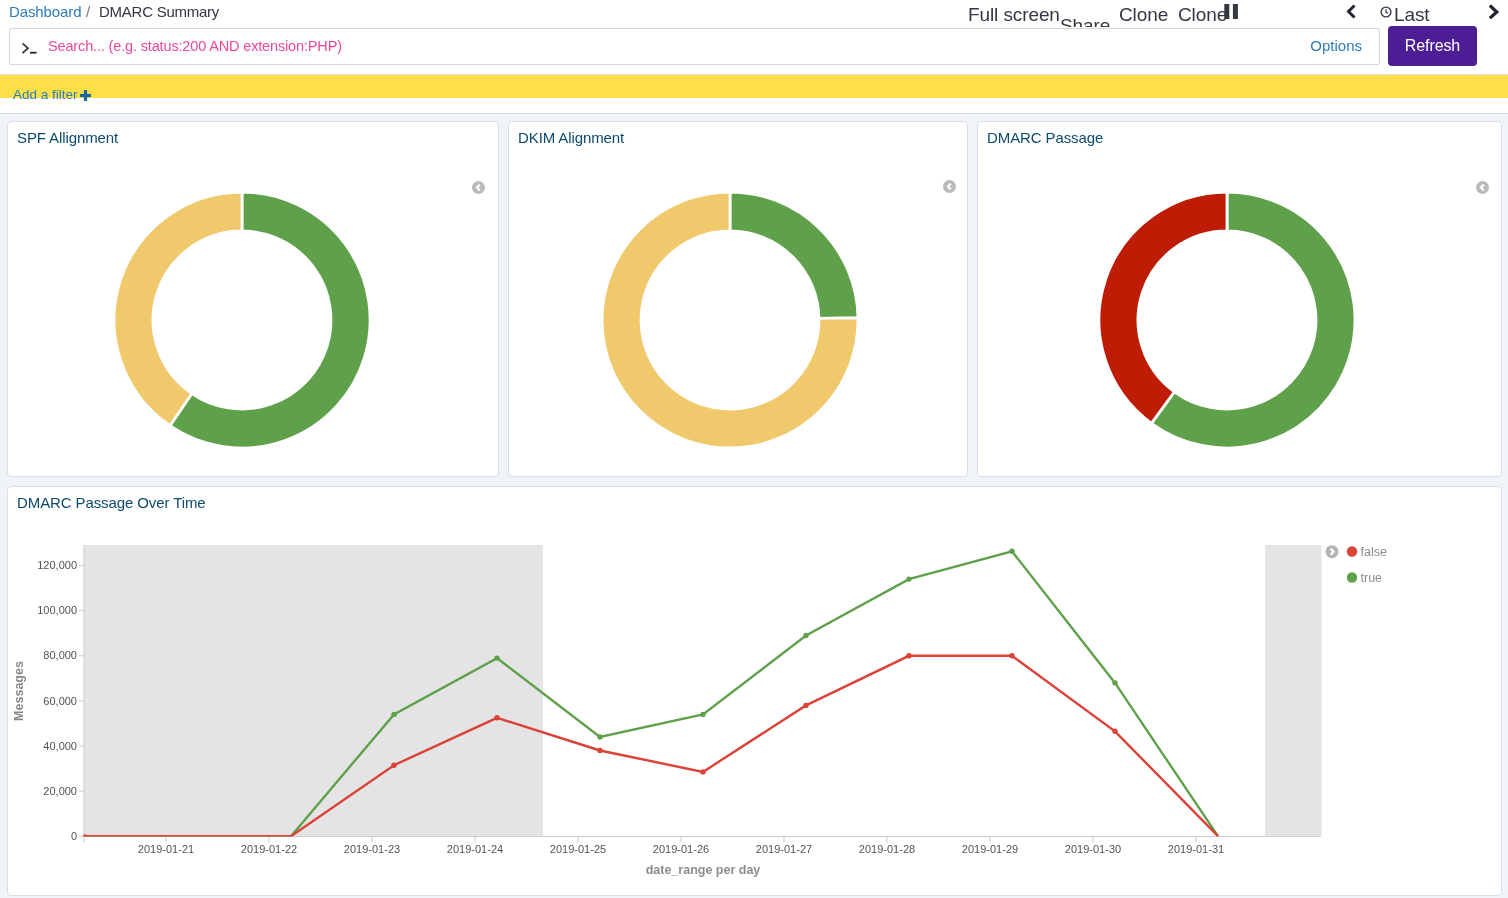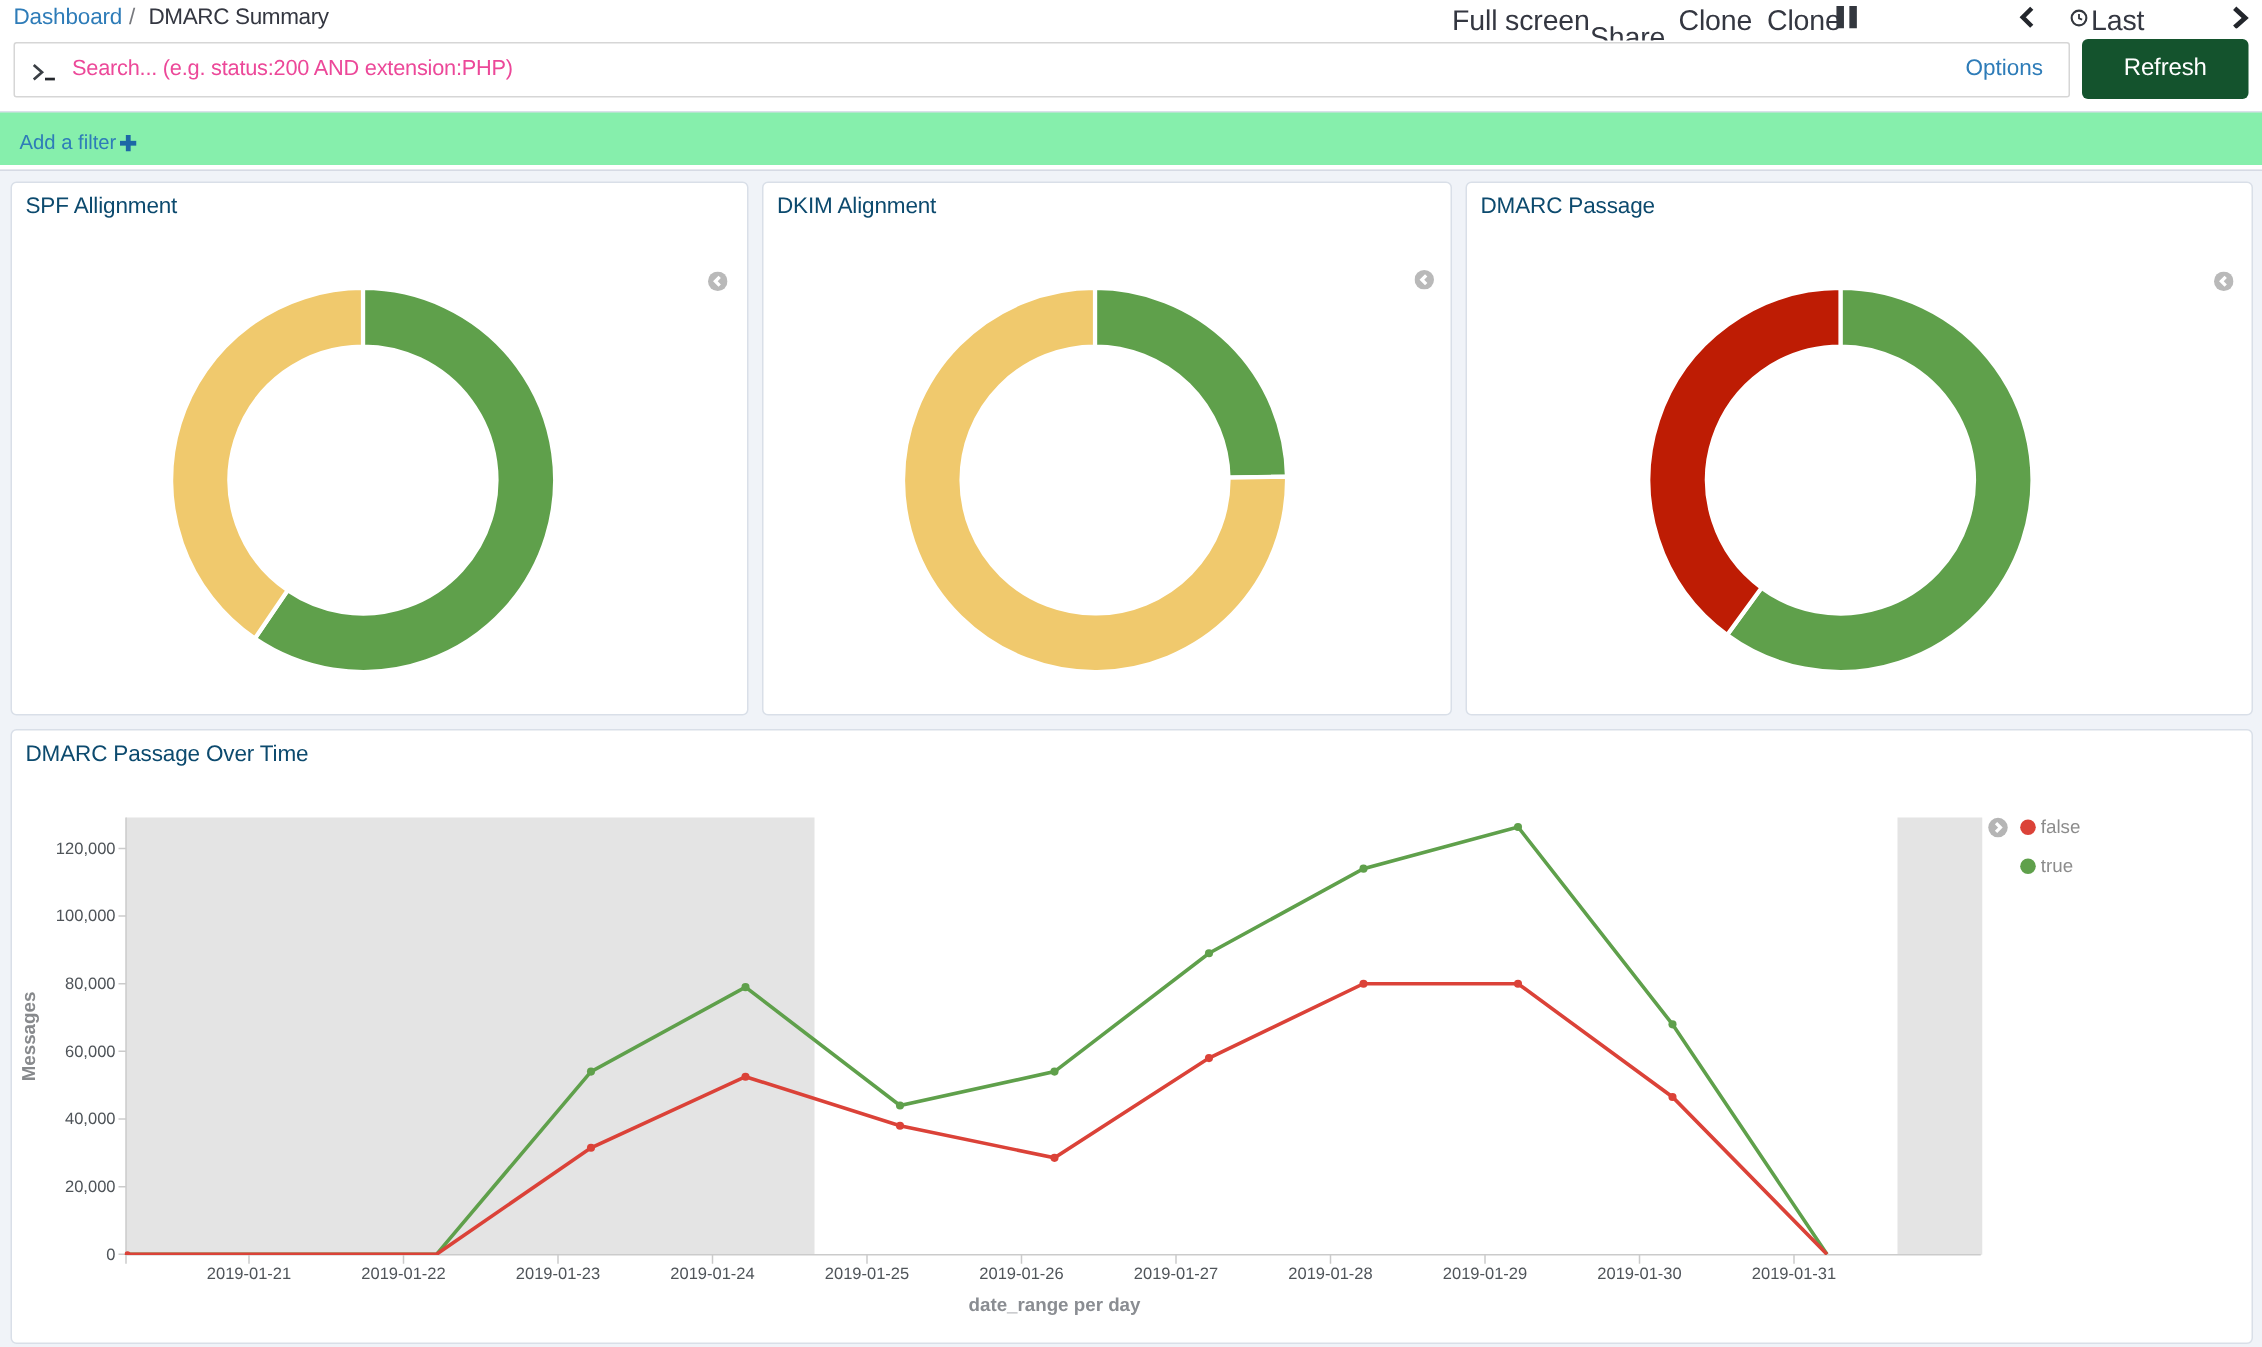--- a/index.html
+++ b/index.html
@@ -5,23 +5,23 @@
 * { margin:0; padding:0; box-sizing:border-box; }
 html,body { width:1508px; height:898px; overflow:hidden; background:#fff;
   font-family:"Liberation Sans", sans-serif; }
 .abs { position:absolute; }
 #topbar { position:absolute; left:0; top:0; width:1208px; height:27px; background:#fff; }
 .crumb { position:absolute; top:3px; font-size:15px; letter-spacing:-0.1px; }
 #menu span { position:absolute; top:4px; font-size:19px; color:#343741; letter-spacing:-0.1px; }
 #searchrow { position:absolute; left:0; top:27px; width:1508px; height:47px; background:#fff; }
 #searchbox { position:absolute; left:9px; top:1px; width:1371px; height:37px; background:#fff;
   border:1px solid #d6d6d6; border-radius:2px; }
-#refresh { position:absolute; left:1388px; top:-1px; width:111px; height:40px; background:#14532d;
+#refresh { position:absolute; left:1388px; top:-1px; width:89px; height:40px; background:#4c1d95;
   border-radius:4px; color:#fff; font-size:16px; text-align:center; line-height:40px; letter-spacing:-0.1px;}
-#filterbar { position:absolute; left:0; top:74px; width:1508px; height:36px; background:#86efac;
+#filterbar { position:absolute; left:0; top:74px; width:1508px; height:24px; background:#fde047;
   border-top:1px solid #dbe0ea;text-decoration:underline; }
 #page { position:absolute; left:0; top:113px; width:1508px; height:785px; background:#f0f3f8; border-top:1px solid #d6dae4; }
 .panel { position:absolute; background:#fff; border:1px solid #d9dfe8; border-radius:4px; }
 .ptitle { position:absolute; font-size:15px; color:#0c4a6e; letter-spacing:-0.1px; }
 .chev { position:absolute; width:13px; height:13px; }
 </style>
 </head>
 <body>
 <div id="topbar">
   <span class="crumb" style="left:9px; color:#2e7cb8;">Dashboard</span>

